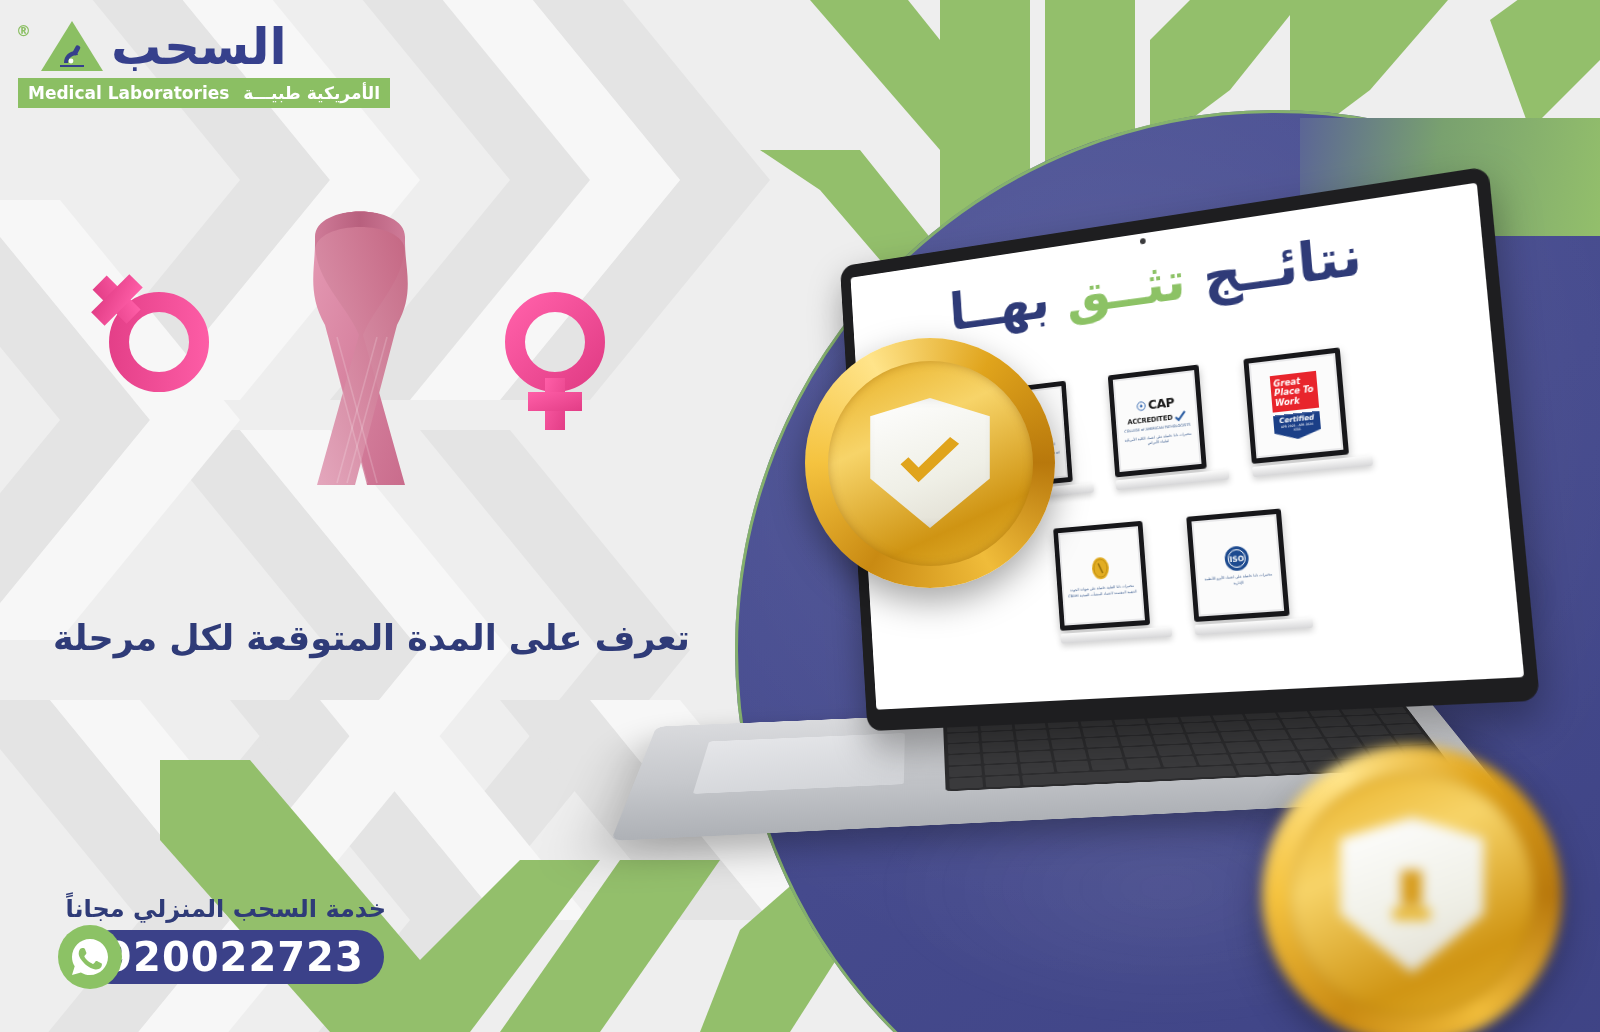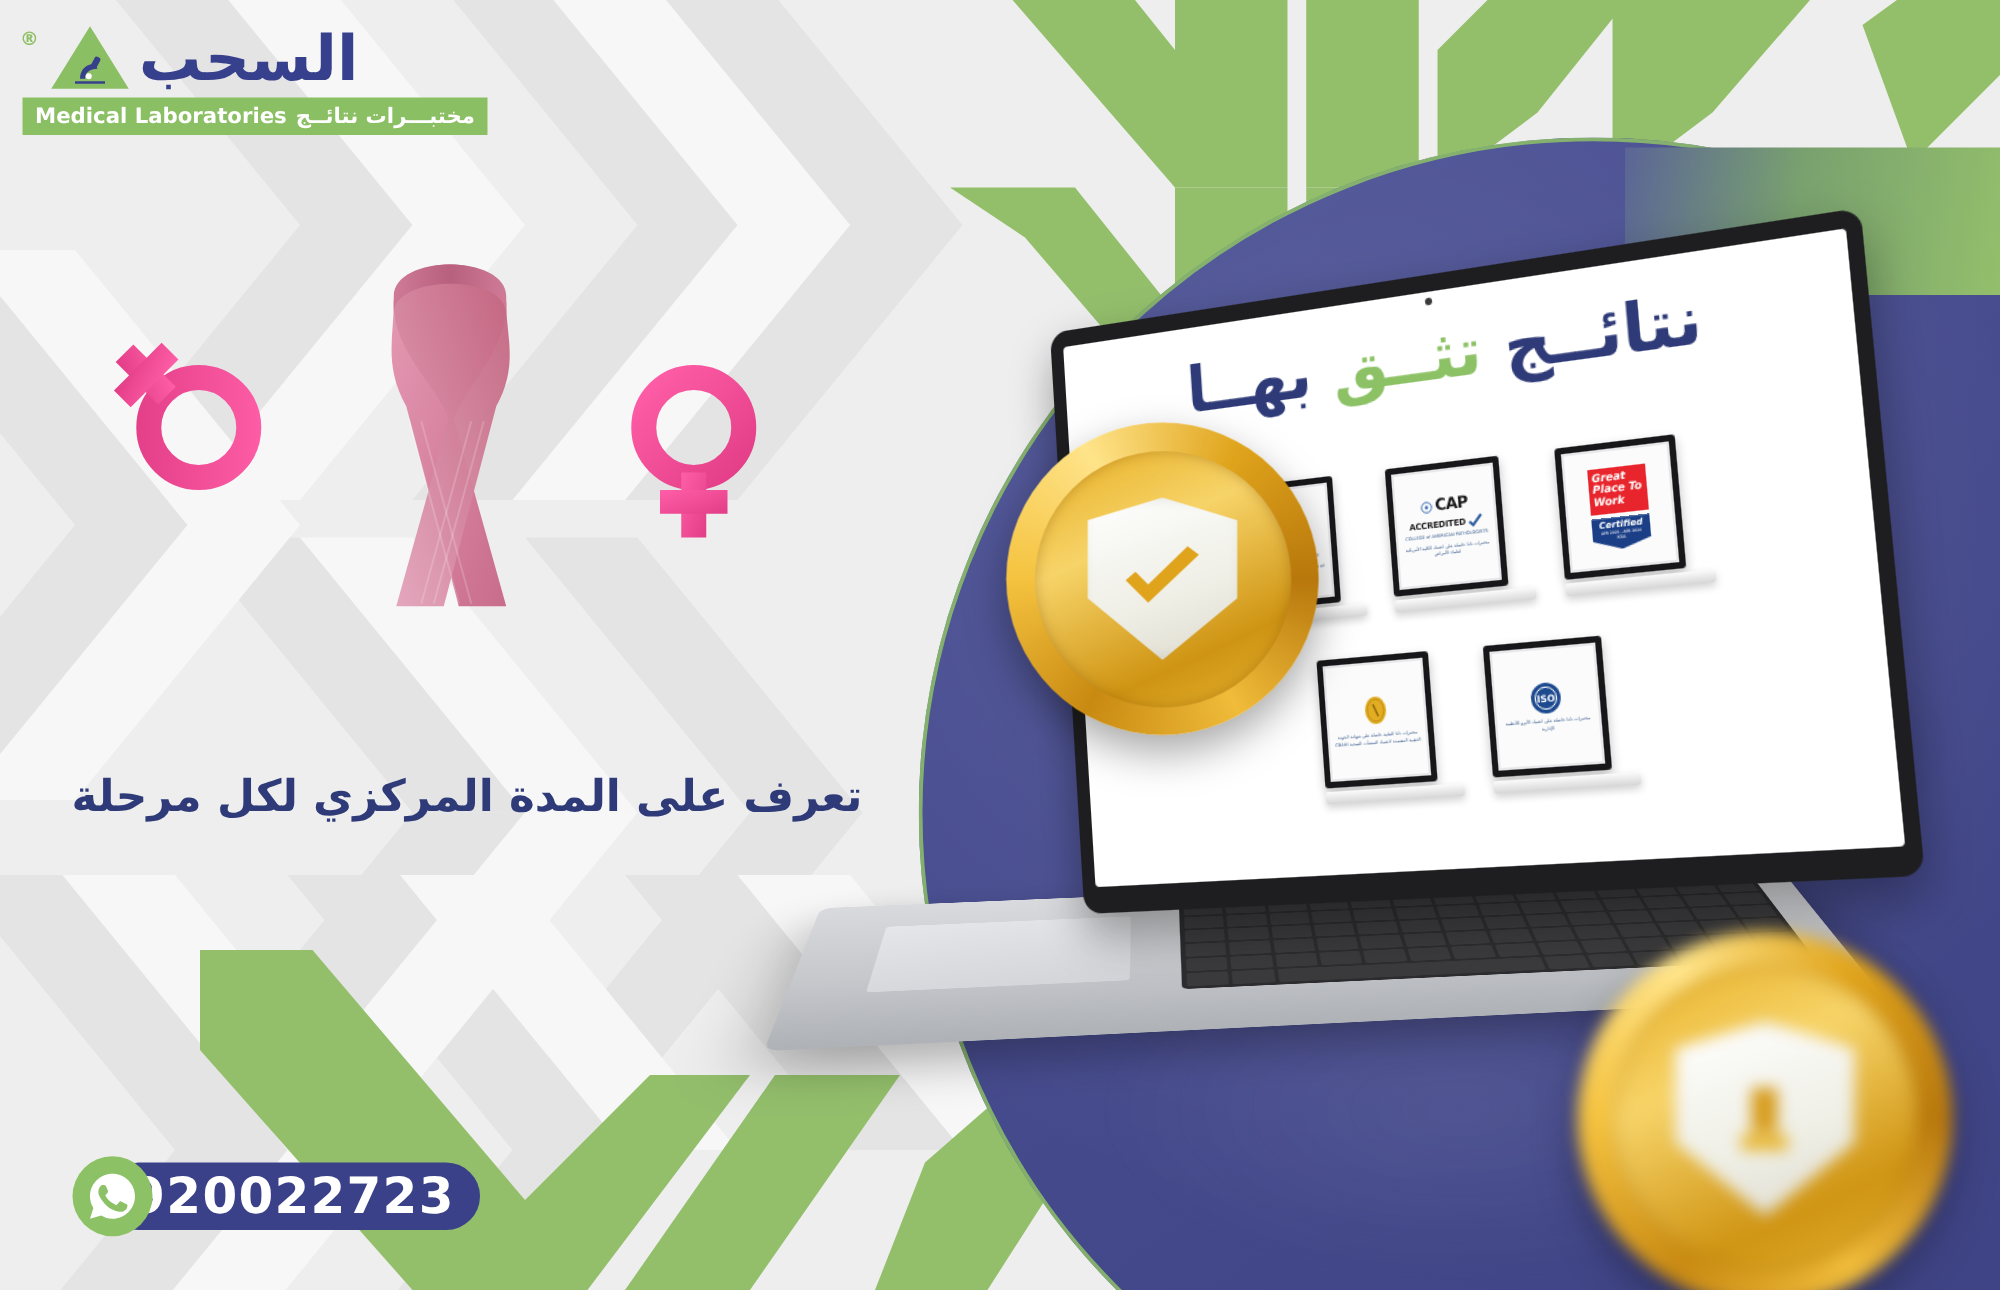--- a/index.html
+++ b/index.html
@@ -292,21 +292,21 @@
           <path d="M6 24 H30 V26 H6 Z" fill="#36408c"></path>
           <path d="M10 22 C10 14, 16 10, 22 10 L24 14 C18 14, 14 17, 14 22 Z" fill="#36408c"></path>
           <rect x="20" y="4" width="5" height="10" rx="2" transform="rotate(28 22 9)" fill="#36408c"></rect>
           <circle cx="17" cy="20" r="2.4" fill="#fff"></circle>
         </svg>
       </span>
       <span class="logo-ar">السحب</span>
     </div>
     <div class="logo-bar">
       <span class="logo-bar-en">Medical Laboratories</span>
-      <span class="logo-bar-ar">مختبـــرات نتائــج</span>
+      <span class="logo-bar-ar">الأمريكية طبيـــة</span>
     </div>
   </div>
 
   <div class="gender" style="left:75px;top:255px;">
     <svg width="145" height="150" viewBox="0 0 145 150">
       <g transform="rotate(135 72 75)">
         <defs>
           <linearGradient id="pinkL" x1="0" y1="0" x2="1" y2="1">
             <stop offset="0" stop-color="#ff5fa8"></stop>
               <stop offset="1" stop-color="#e23d86"></stop>
@@ -577,23 +577,24 @@
     <div class="rim"></div>
     <div class="rim2"></div>
     <div class="shield">
       <svg class="check" viewBox="0 0 60 60">
         <rect x="20" y="6" width="20" height="34" fill="#d79c1b"></rect>
         <rect x="12" y="42" width="36" height="12" rx="2" fill="#e8b732"></rect>
       </svg>
     </div>
   </div>
 
-  <div class="subtitle">تعرف على المدة المركزي لكل مرحلة</div>
+  <div class="subtitle">تعرف على المدة المتوقعة لكل مرحلة</div>
 
   <div class="contact">
+    <span class="contact-label">خدمة السحب المنزلي مجاناً</span>
     <div class="phone-pill">
       <span class="phone-num">920022723</span>
     </div>
     <div class="wa-badge">
       <svg width="42" height="42" viewBox="0 0 42 42">
         <path d="M21 3 C11.1 3 3 11.1 3 21 c0 3.4 1 6.6 2.7 9.3 L3 39 l8.9-2.6 C14.6 38 17.7 39 21 39 c9.9 0 18-8.1 18-18 S30.9 3 21 3 Z" fill="#fff"></path>
         <path d="M15.4 12.8 c-.4-.9-.8-.9-1.2-.9 h-1 c-.4 0-1 .1-1.5.7 -.5.6-2 2-2 4.8 0 2.8 2 5.5 2.3 5.9 .3.4 3.9 6.3 9.7 8.6 4.8 1.9 5.8 1.5 6.9 1.4 1.1-.1 3.4-1.4 3.9-2.8 .5-1.4.5-2.5.3-2.8 -.1-.3-.5-.4-1.1-.7 -.6-.3-3.4-1.7-3.9-1.9 -.5-.2-.9-.3-1.3.3 -.4.6-1.5 1.9-1.8 2.2 -.3.4-.7.4-1.3.1 -.6-.3-2.5-.9-4.7-2.9 -1.7-1.5-2.9-3.4-3.2-4 -.3-.6 0-.9.3-1.2 .3-.3.6-.7.9-1.1 .3-.4.4-.6.6-1 .2-.4.1-.8 0-1.1 -.2-.3-1.3-3.2-1.8-4.3 Z" fill="#8cc265"></path>
       </svg>
     </div>
   </div>

